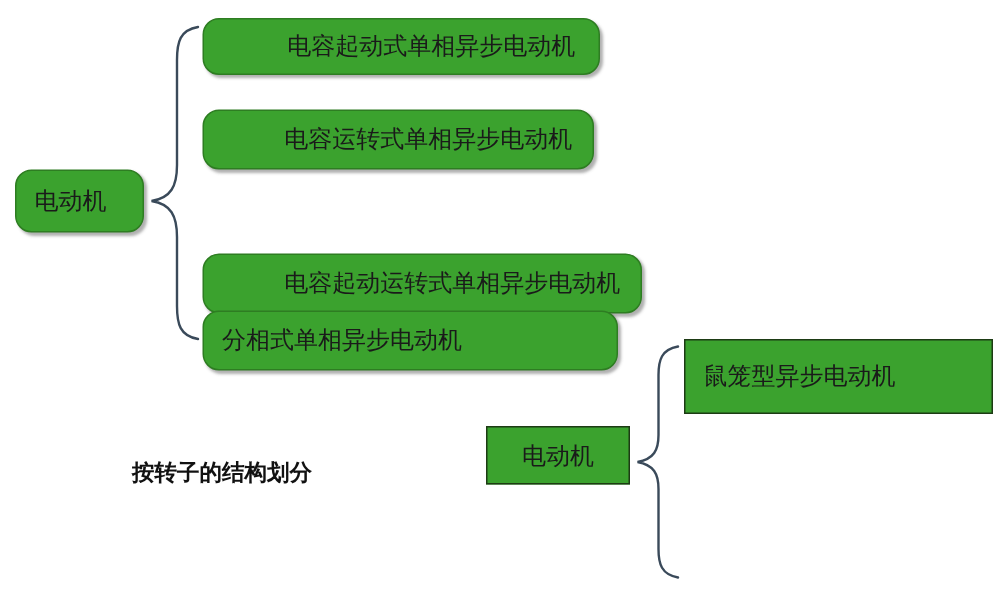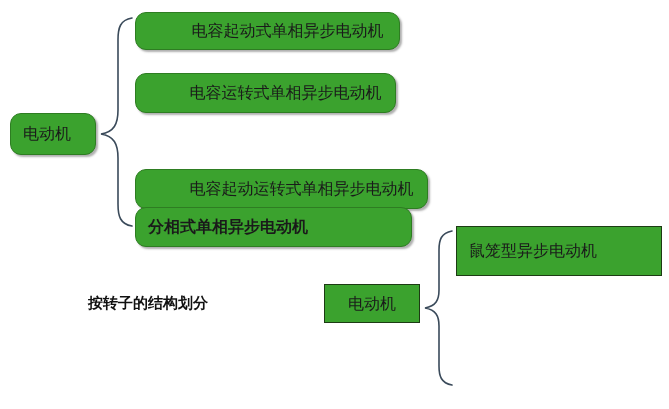--- a/index.html
+++ b/index.html
@@ -100,25 +100,25 @@
   </div>
 
   <div class="node rounded" style="left:135px; top:73px; width:261px; height:40px;align-items:center;">
     <span>电容运转式单相异步电动机</span>
   </div>
 
   <div class="node rounded" style="left:135px; top:141px; width:293px; height:40px;margin-top:28px;">
     <span>电容起动运转式单相异步电动机</span>
   </div>
 
-  <div class="node rounded leftpad" style="left:135px; top:207px; width:277px; height:40px;font-weight:bold;">
+  <div class="node rounded leftpad" style="left:135px; top:207px; width:277px; height:40px;">
     <span>分相式单相异步电动机</span>
   </div>
 
-  <div class="caption" style="left:88px; top:296px;">按转子的结构划分</div>
+  <div class="caption" style="left:88px; top:308px;">按转子的结构划分</div>
 
   <div class="node square" style="left:324px; top:284px; width:96px; height:39px;">
     <span>电动机</span>
   </div>
 
   <svg class="brace" style="left:422px; top:228px; width:34px; height:160px;" viewBox="0 0 34 160" xmlns="http://www.w3.org/2000/svg">
     <path d="M 30 3
              C 19 5, 17 12, 17 22
              L 17 62
              C 17 72, 14 78, 3 80

